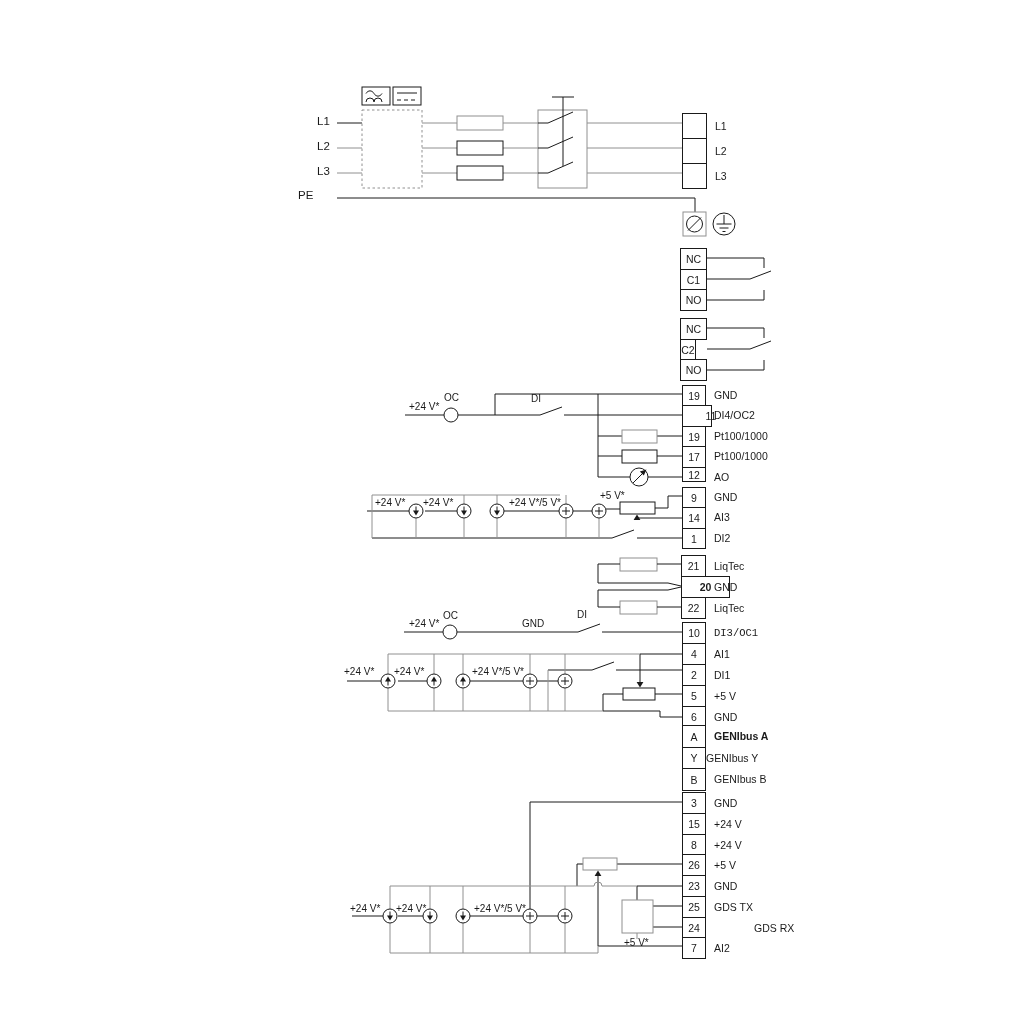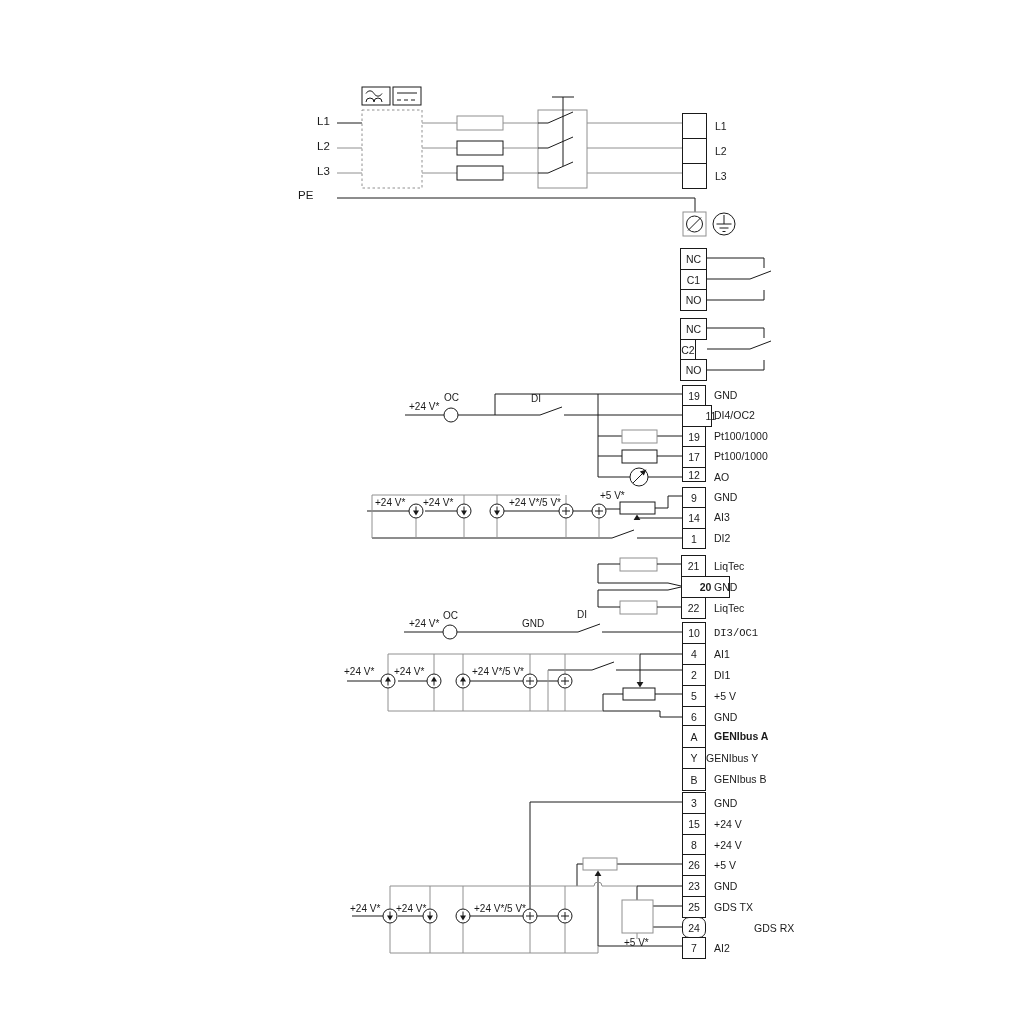--- a/index.html
+++ b/index.html
@@ -273,21 +273,21 @@
       </div>
       <div class="tlabel" style="left: 32px; top: 62px; height: 21px;">+5 V</div>
       <div class="cell" style="left: 0px; top: 83px; width: 24px; height: 22px;">
         <span>23</span>
       </div>
       <div class="tlabel" style="left: 32px; top: 83px; height: 21px;">GND</div>
       <div class="cell" style="left: 0px; top: 104px; width: 24px; height: 22px;">
         <span>25</span>
       </div>
       <div class="tlabel" style="left: 32px; top: 104px; height: 21px;">GDS TX</div>
-      <div class="cell" style="left: 0px; top: 125px; width: 24px; height: 21px; border-radius: 7px;">
+      <div class="cell" style="left: 0px; top: 125px; width: 24px; height: 21px;">
         <span>24</span>
       </div>
       <div class="tlabel" style="left: 32px; top: 125px; height: 21px; margin-left: 40px;">GDS RX</div>
       <div class="cell" style="left: 0px; top: 145px; width: 24px; height: 22px;">
         <span>7</span>
       </div>
       <div class="tlabel" style="left: 32px; top: 145px; height: 21px;">AI2</div>
     </div>
     <div class="ann big" style="left: 317px; top: 116px;">L1</div>
     <div class="ann big" style="left: 317px; top: 141px;">L2</div>

